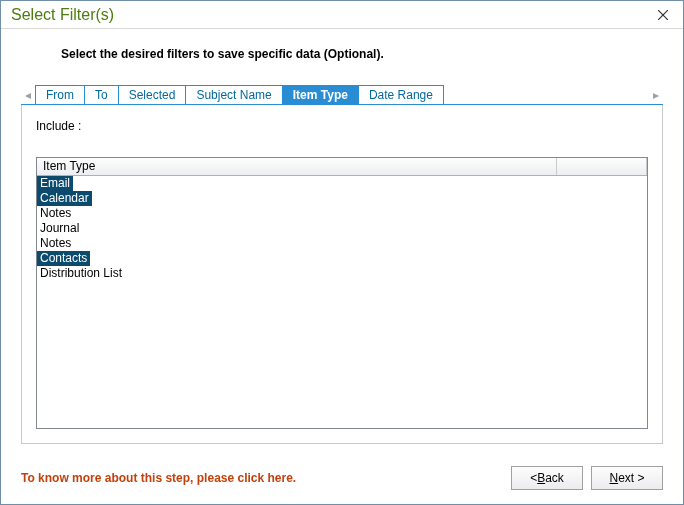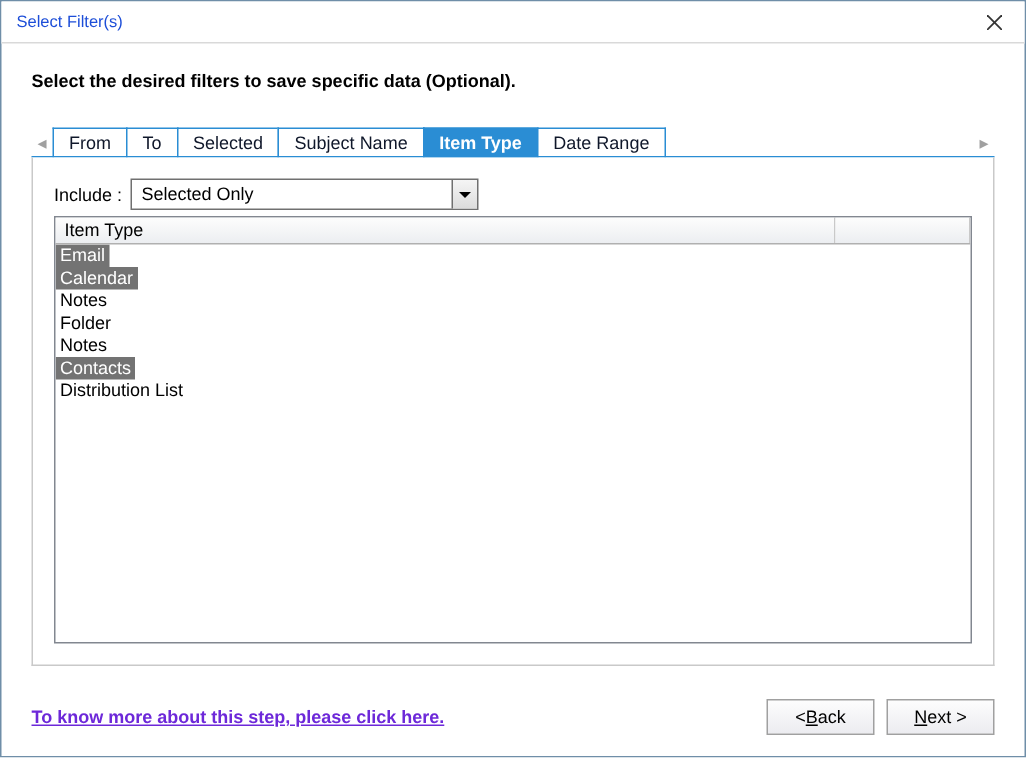--- a/index.html
+++ b/index.html
@@ -24,22 +24,22 @@
   .titlebar {
     height: 28px;
     background: #fff;
     border-bottom: 1px solid #d9d9d9;
     display: flex;
     align-items: center;
     padding: 0 6px 0 10px;
     position: relative;
   }
   .titlebar .title {
-    font-size: 11px;
-    color: #1d4ed8;
+    font-size: 16px;
+    color: #4d7c0f;
   }
   .titlebar .close {
     position: absolute;
     right: 0;
     top: 0;
     width: 40px;
     height: 28px;
     display: flex;
     align-items: center;
     justify-content: center;
@@ -50,20 +50,21 @@
   .content {
     flex: 1;
     padding: 18px 20px 10px 20px;
     display: flex;
     flex-direction: column;
   }
   .instruction {
     font-weight: bold;
     font-size: 12px;
     margin-bottom: 24px;
+    margin-left: 40px;
   }
   .tab-row {
     display: flex;
     align-items: center;
     height: 20px;
     margin-bottom: 0;
   }
   .scroll-arrow {
     width: 14px;
     display: flex;
@@ -77,21 +78,21 @@
     display: flex;
     height: 20px;
   }
   .tab {
     border: 1px solid #2a8dd4;
     border-bottom: none;
     padding: 0 10px;
     height: 20px;
     line-height: 18px;
     font-size: 12px;
-    color: #0f172a;
+    color: #0369a1;
     background: #fff;
     margin-right: -1px;
     cursor: default;
     white-space: nowrap;
   }
   .tab.active {
     background: #2a8dd4;
     color: #fff;
     font-weight: bold;
   }
@@ -104,21 +105,21 @@
     border-top: none;
     padding: 14px 14px 14px 14px;
     flex: 1;
     display: flex;
     flex-direction: column;
     background: #fff;
   }
   .include-row {
     display: flex;
     align-items: center;
-    margin-bottom: 4px;
+    margin-bottom: 24px;
   }
   .include-label {
     margin-right: 6px;
     font-size: 12px;
   }
   .select-wrap {
     position: relative;
     width: 232px;
     height: 21px;
   }
@@ -184,31 +185,30 @@
     height: 15px;
     line-height: 15px;
     padding: 0 3px;
     font-size: 12px;
     cursor: default;
     white-space: nowrap;
     width: fit-content;
     min-width: 30px;
   }
   .list-item.selected {
-    background: #737373;
+    background: #0c4a6e;
     color: #fff;
   }
   .footer {
     display: flex;
     align-items: center;
     padding: 12px 20px 14px 20px;
   }
   .help-link {
-    color: #6d28d9;
-    text-decoration: underline;
+    color: #c2410c;
     font-weight: bold;
     font-size: 12px;
     cursor: default;
   }
   .footer-spacer { flex: 1; }
   .btn {
     width: 72px;
     height: 24px;
     border: 1px solid #a0a0a0;
     background: linear-gradient(#fdfdfd, #ececf0);
@@ -250,36 +250,32 @@
         <div class="tab">Date Range</div>
       </div>
       <div style="flex:1"></div>
       <div class="scroll-arrow">▸</div>
     </div>
     <div class="tab-border-line"></div>
 
     <div class="panel">
       <div class="include-row">
         <span class="include-label">Include :</span>
-        <div class="select-wrap">
-          <div class="select-display">Selected Only</div>
-          <div class="select-btn"></div>
-        </div>
       </div>
 
       <div class="list-container">
         <div class="list-header-row">
           <div class="list-header-col main">Item Type</div>
           <div class="list-header-col rest"></div>
         </div>
         <div class="list-body">
           <div class="list-item selected">Email</div>
           <div class="list-item selected">Calendar</div>
           <div class="list-item">Notes</div>
-          <div class="list-item">Folder</div>
+          <div class="list-item">Journal</div>
           <div class="list-item">Notes</div>
           <div class="list-item selected">Contacts</div>
           <div class="list-item">Distribution List</div>
         </div>
       </div>
     </div>
   </div>
 
   <div class="footer">
     <span class="help-link">To know more about this step, please click here.</span>

